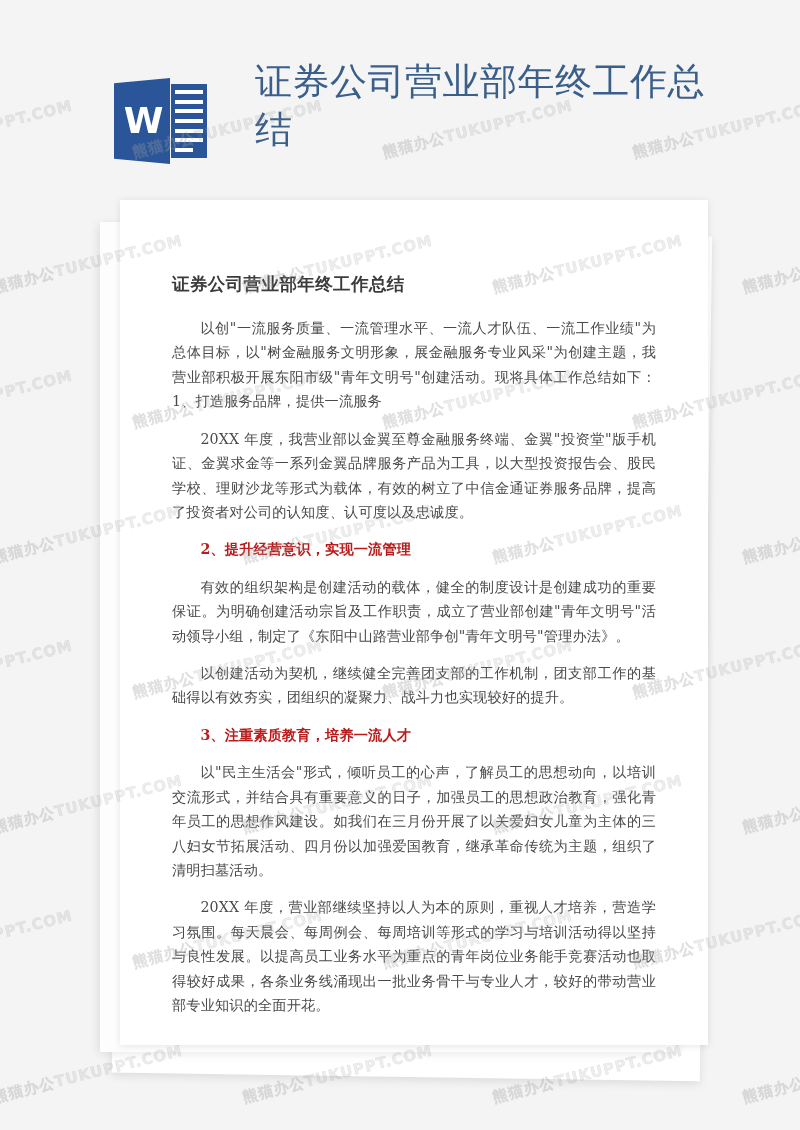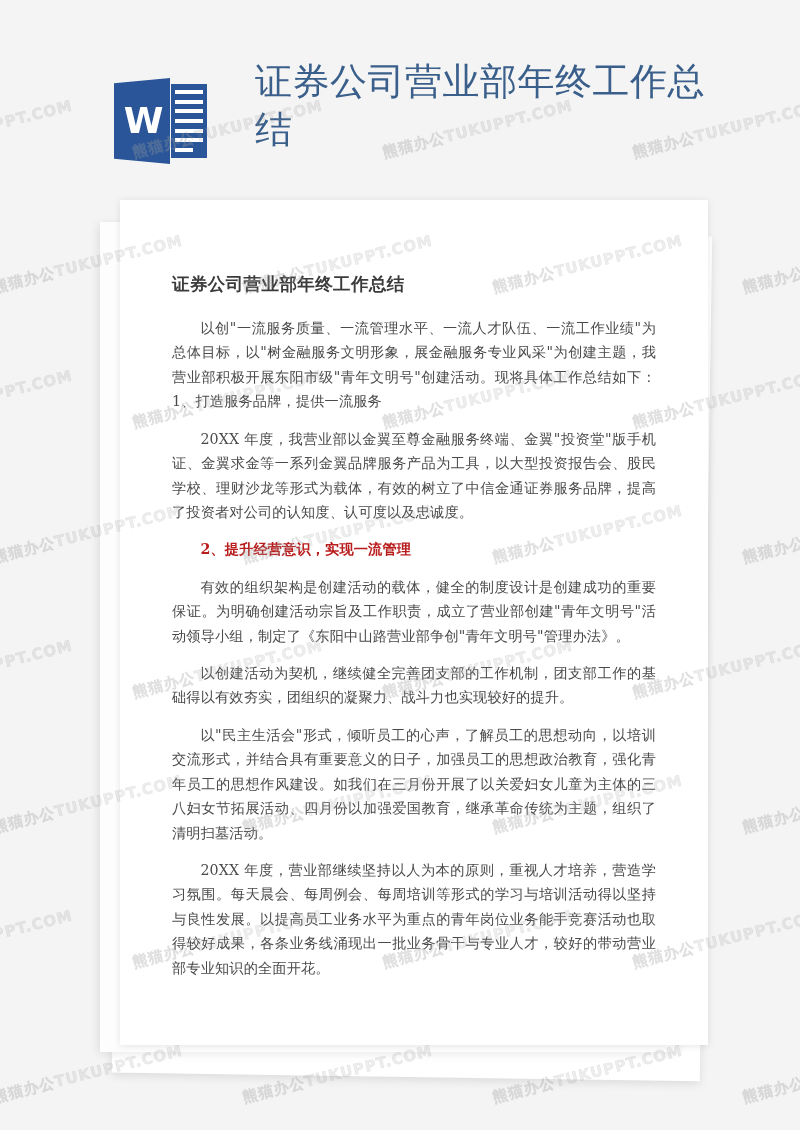--- a/index.html
+++ b/index.html
@@ -178,20 +178,21 @@
   <div class="sheet-back-left"></div>
 
   <div class="sheet-main">
     <div class="page-inner">
       <h1 class="page-heading">证券公司营业部年终工作总结</h1>
       <p class="para">以创"一流服务质量、一流管理水平、一流人才队伍、一流工作业绩"为总体目标，以"树金融服务文明形象，展金融服务专业风采"为创建主题，我营业部积极开展东阳市级"青年文明号"创建活动。现将具体工作总结如下：1、打造服务品牌，提供一流服务</p>
       <p class="para">20XX 年度，我营业部以金翼至尊金融服务终端、金翼"投资堂"版手机证、金翼求金等一系列金翼品牌服务产品为工具，以大型投资报告会、股民学校、理财沙龙等形式为载体，有效的树立了中信金通证券服务品牌，提高了投资者对公司的认知度、认可度以及忠诚度。</p>
       <p class="para sec">2、提升经营意识，实现一流管理</p>
       <p class="para">有效的组织架构是创建活动的载体，健全的制度设计是创建成功的重要保证。为明确创建活动宗旨及工作职责，成立了营业部创建"青年文明号"活动领导小组，制定了《东阳中山路营业部争创"青年文明号"管理办法》。</p>
       <p class="para">以创建活动为契机，继续健全完善团支部的工作机制，团支部工作的基础得以有效夯实，团组织的凝聚力、战斗力也实现较好的提升。</p>
+      <p class="para sec">3、注重素质教育，培养一流人才</p>
       <p class="para">以"民主生活会"形式，倾听员工的心声，了解员工的思想动向，以培训交流形式，并结合具有重要意义的日子，加强员工的思想政治教育，强化青年员工的思想作风建设。如我们在三月份开展了以关爱妇女儿童为主体的三八妇女节拓展活动、四月份以加强爱国教育，继承革命传统为主题，组织了清明扫墓活动。</p>
       <p class="para">20XX 年度，营业部继续坚持以人为本的原则，重视人才培养，营造学习氛围。每天晨会、每周例会、每周培训等形式的学习与培训活动得以坚持与良性发展。以提高员工业务水平为重点的青年岗位业务能手竞赛活动也取得较好成果，各条业务线涌现出一批业务骨干与专业人才，较好的带动营业部专业知识的全面开花。</p>
 
     </div>
   </div>
 </div>
 
 <div class="header">
   <div class="word-icon">
     <div class="wi-left"></div>

